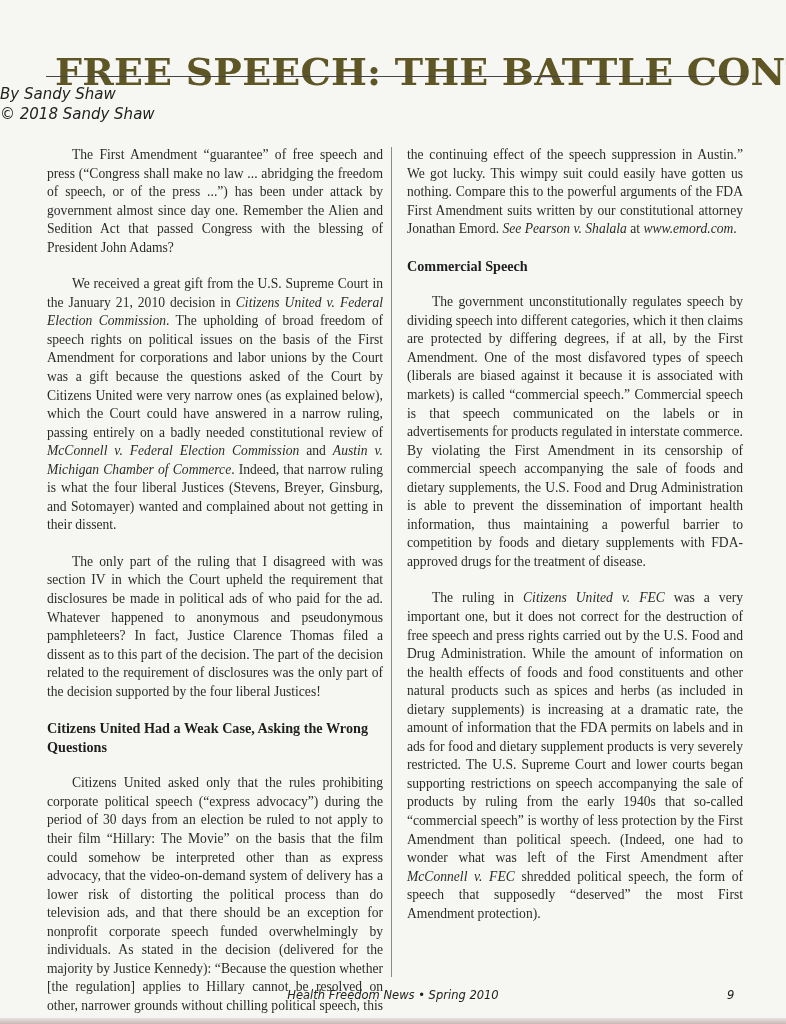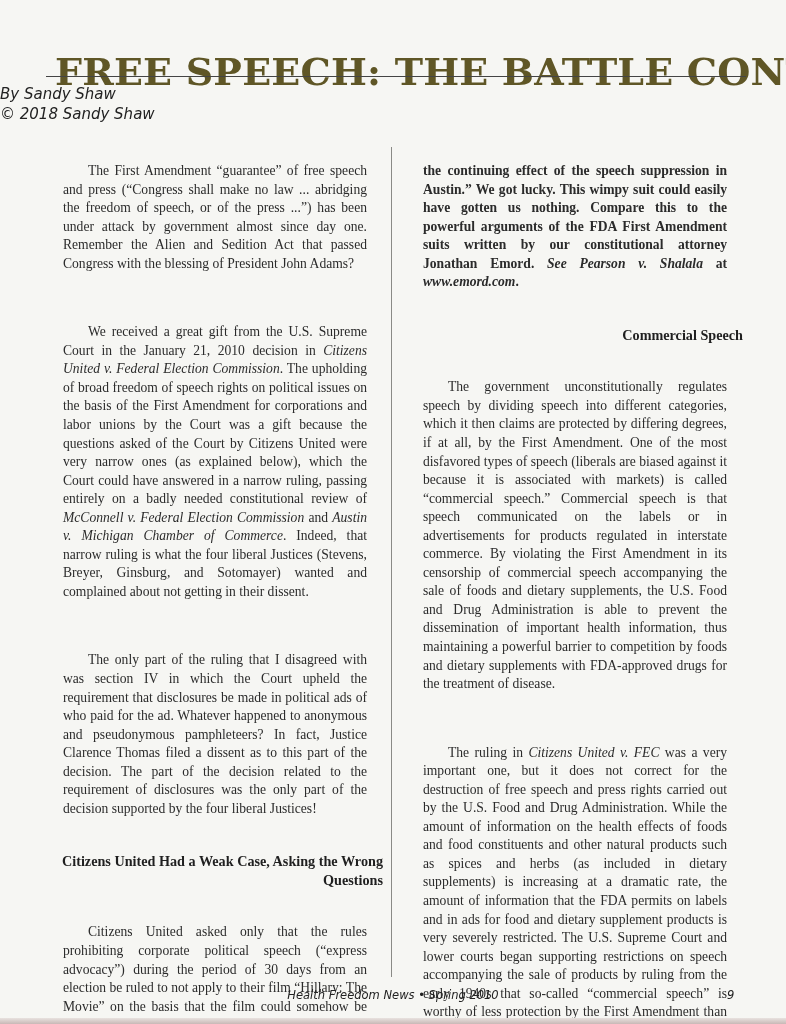--- a/index.html
+++ b/index.html
@@ -31,26 +31,26 @@
       position: absolute; top: 146px;
       font-size: 13.6px; line-height: 18.55px; text-align: justify;
       color: #2b2b2b;
     }
     .col-left { left: 47px; width: 336px; }
     .col-right { left: 407px; width: 336px; }
     .divider {
       position: absolute; left: 391px; top: 147px; width: 0; height: 830px;
       border-left: 1.2px solid #8a8a86;
     }
-    .col p { margin: 16px; text-indent: 25px; }
-    .col p.noindent { text-indent: 0; font-weight: bold; }
+    .col p { margin: 0; text-indent: 25px; }
+    .col p.noindent { text-indent: 0; }
     .gap { height: 18px; }
     .col h3 {
       margin: 0; font-size: 14.2px; line-height: 18.5px; font-weight: bold;
-      text-align: right; color: #1f1f1f;
+      text-align: left; color: #1f1f1f;
     }
     .footer {
       position: absolute; left: 0; right: 0; top: 988px; text-align: center;
       font-family: "DejaVu Sans", "Liberation Sans", sans-serif;
       font-style: italic; font-size: 11.5px; color: #222;
     }
     .pagenum {
       position: absolute; left: 727px; top: 988px;
       font-family: "DejaVu Sans", "Liberation Sans", sans-serif;
       font-style: italic; font-size: 11.5px; color: #222;

